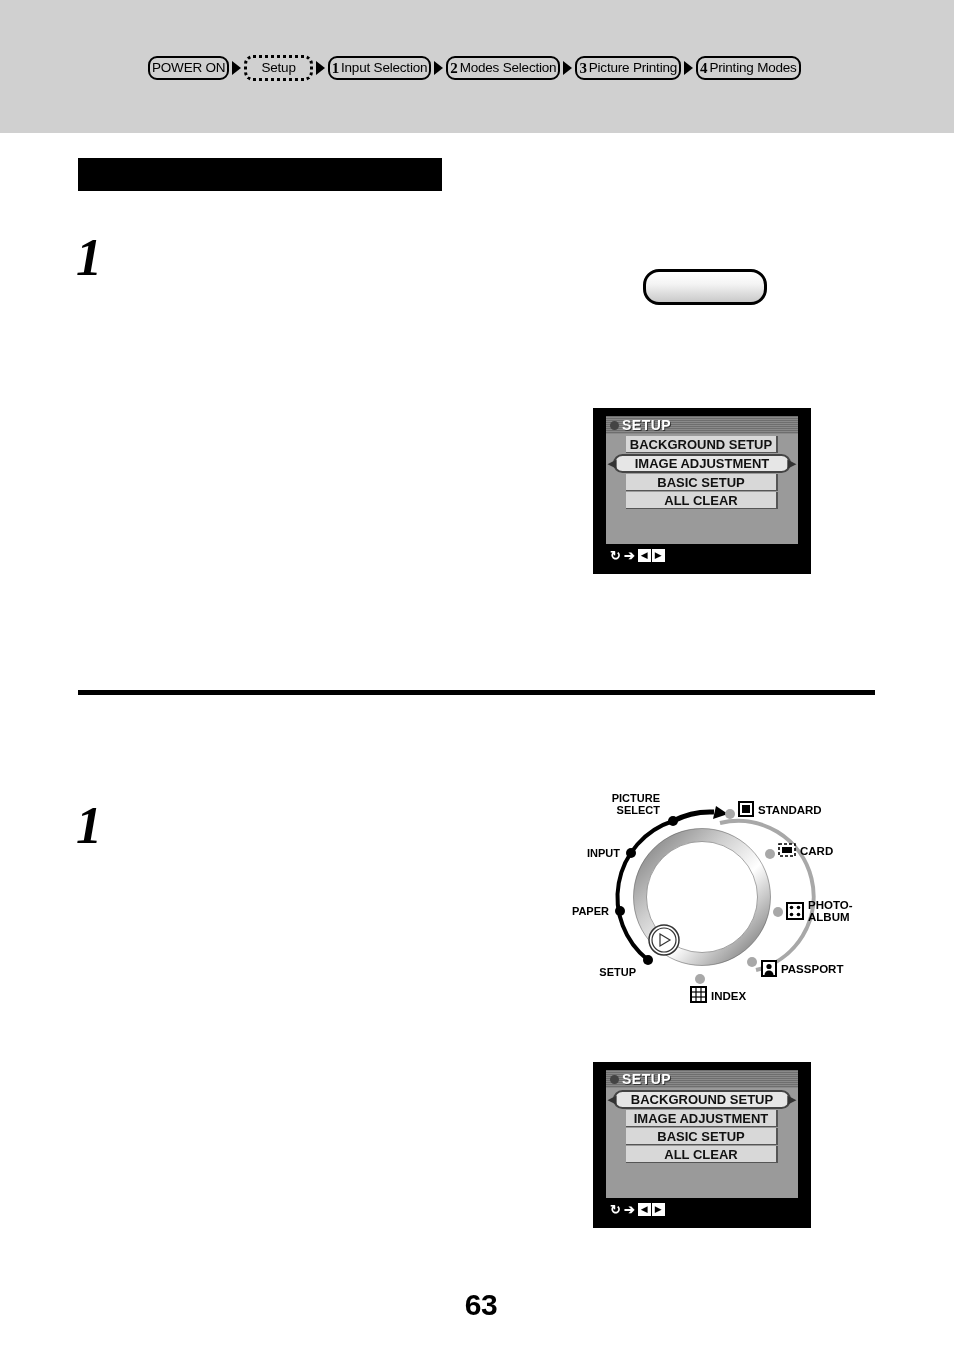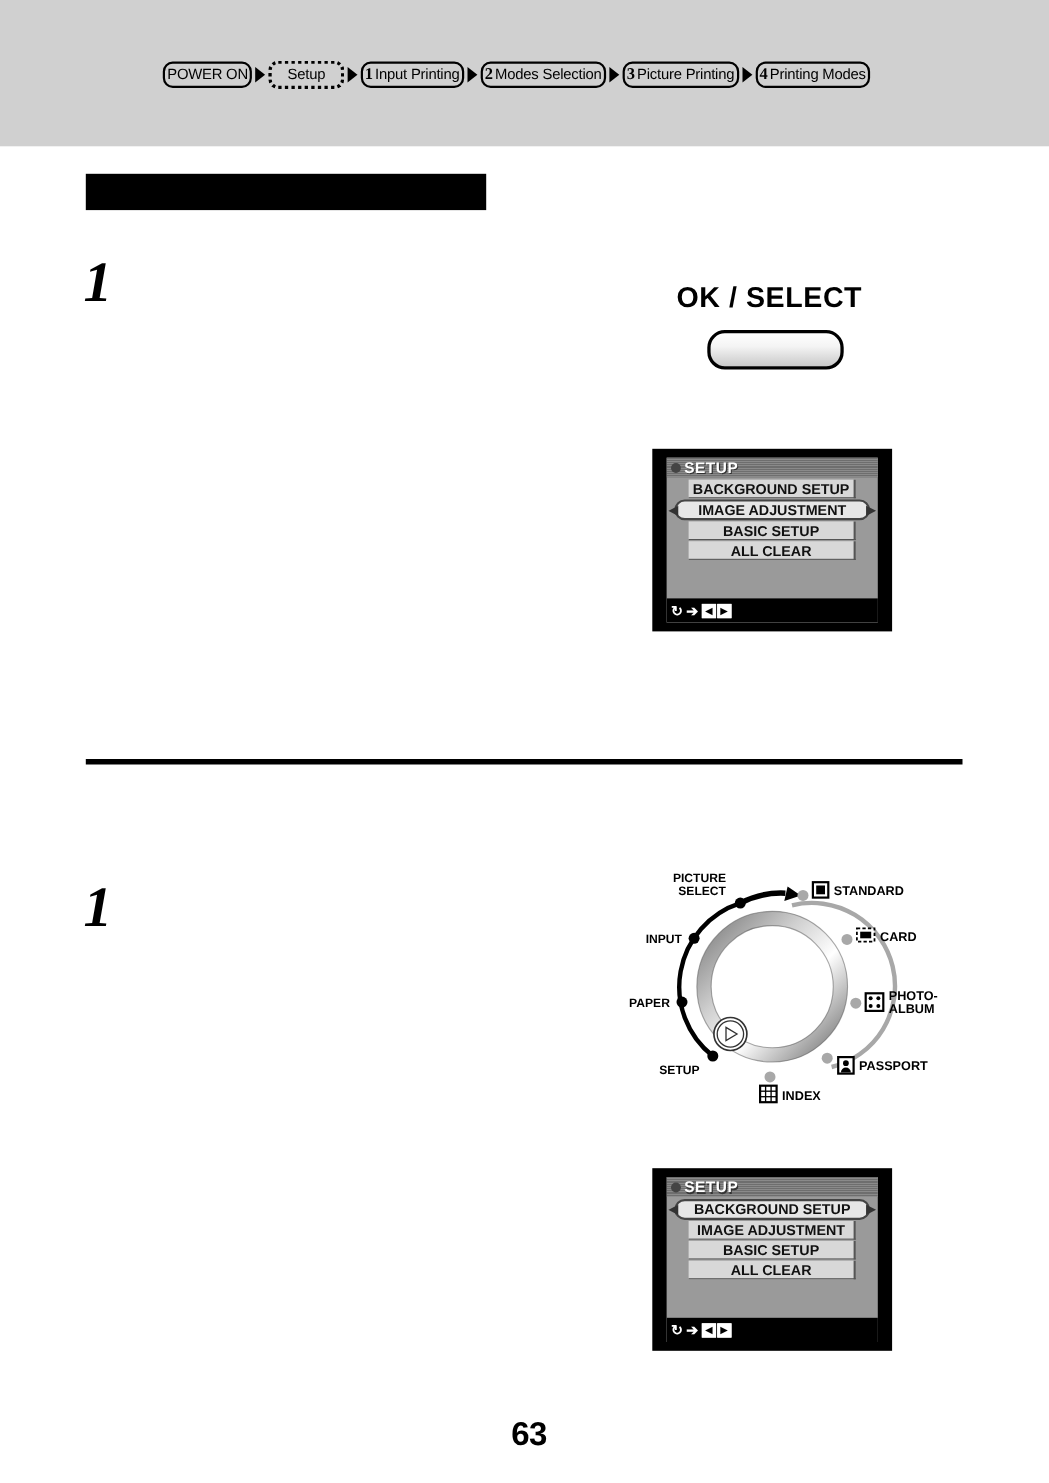--- a/index.html
+++ b/index.html
@@ -221,21 +221,21 @@
   </div>
   <div class="sep"></div>
 
   <div class="crumb dotted">
     <span>Setup</span>
   </div>
   <div class="sep"></div>
 
   <div class="crumb">
     <span class="num">1</span>
-    <span>Input Printing</span>
+    <span>Input Selection</span>
   </div>
   <div class="sep"></div>
 
   <div class="crumb">
     <span class="num">2</span>
     <span>Modes Selection</span>
   </div>
   <div class="sep"></div>
 
   <div class="crumb">
@@ -250,21 +250,20 @@
   </div>
 </div>
 
 <div class="section-bar">
   <div class="section-bar-text"></div>
 </div>
 
 <div class="step-num" id="step1a">1</div>
 
 <div class="okselect">
-  <div class="lbl">OK / SELECT</div>
   <div class="btn"></div>
 </div>
 
 <div class="lcd" id="lcd1">
   <div class="lcd-inner">
 
     <div class="lcd-title">
       <div class="tdot"></div>
       <div class="ttxt">SETUP</div>
     </div>

